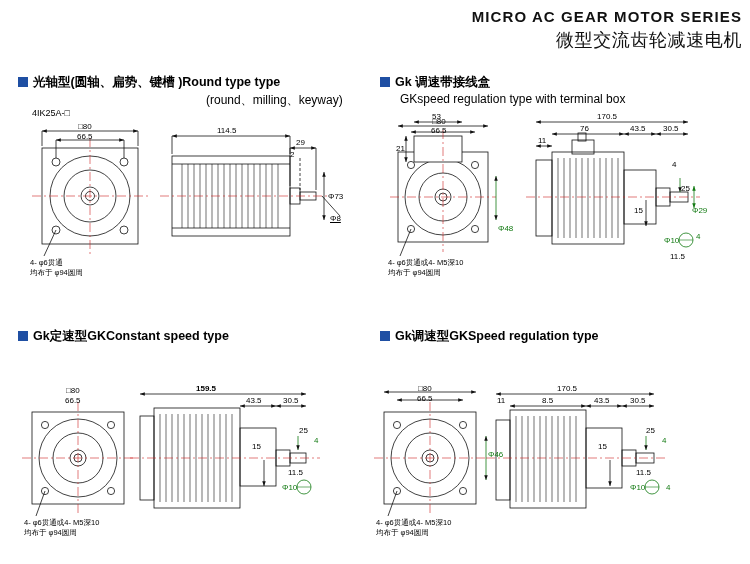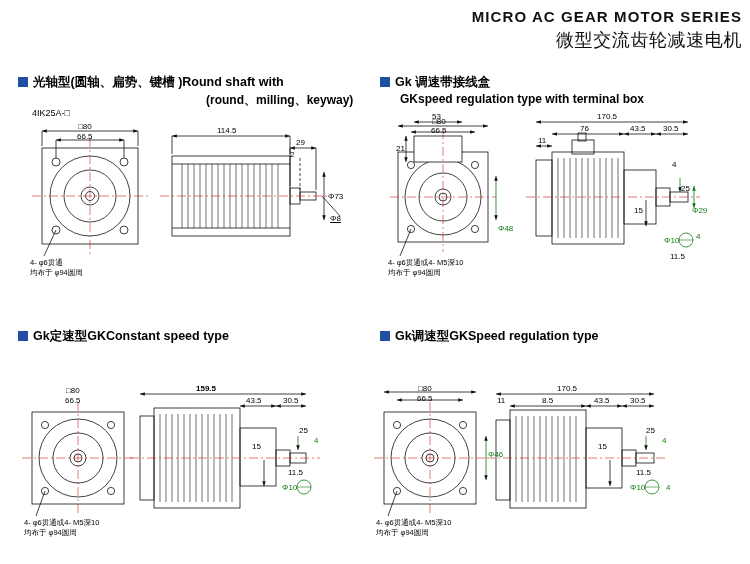--- a/index.html
+++ b/index.html
@@ -12,21 +12,21 @@
   
   .header{position:absolute;right:8px;top:8px;text-align:right;}
   .header .t1{font-size:15px;font-weight:bold;letter-spacing:1.1px;color:#111;}
   .header .t2{font-size:18px;margin-top:3px;letter-spacing:0.6px;color:#111;}
 
   
   .sect{position:absolute;}
   .sect .sq{display:inline-block;width:10px;height:10px;background:#1f4fa3;vertical-align:-1px;margin-right:5px;}
   .sect .cn{font-size:12.5px;font-weight:bold;}
   .sect .en{font-size:12.5px;font-weight:bold;}
-  .sect .sub{font-size:12px;font-weight:bold;margin-left:20px;display:block;margin-top:1px;}
+  .sect .sub{font-size:12px;font-weight:normal;margin-left:20px;display:block;margin-top:1px;}
   .modelcode{position:absolute;font-size:9px;}
 
   
   svg{position:absolute;left:0;top:0;width:750px;height:564px;pointer-events:none;}
 
   
   .logo{position:absolute;left:281px;top:291px;width:122px;height:60px;text-align:center;}
   .logo .zgy{font-family:"Liberation Serif",serif;font-style:italic;font-weight:bold;font-size:30px;color:#e2231a;letter-spacing:1px;line-height:30px;}
   .logo .cn{font-size:15px;font-weight:bold;color:#e2231a;letter-spacing:1px;line-height:18px;}
   .logo .cn .bx{display:inline-block;background:#e2231a;color:#fff;padding:0 1px;}
@@ -40,21 +40,21 @@
 <body>
 
 <div class="page">
 
   <div class="header">
     <div class="t1">MICRO AC GEAR MOTOR SERIES</div>
     <div class="t2">微型交流齿轮减速电机</div>
   </div>
 
   <div class="sect" style="left:18px;top:72px;">
-    <span class="sq"></span><span class="cn">光轴型(圆轴、扁势、键槽 )</span><span class="en">Round shaft with</span>
+    <span class="sq"></span><span class="cn">光轴型(圆轴、扁势、键槽 )</span><span class="en">Round type type</span>
     <span class="sub" style="margin-left:188px;">(round、milling、keyway)</span>
   </div>
   <div class="modelcode" style="left:32px;top:108px;">4IK25A-□</div>
 
   <div class="sect" style="left:18px;top:326px;">
     <span class="sq"></span><span class="cn">Gk定速型</span><span class="en">GKConstant speed type</span>
   </div>
 
   <div class="sect" style="left:380px;top:72px;">
     <span class="sq"></span><span class="cn">Gk 调速带接线盒</span>

